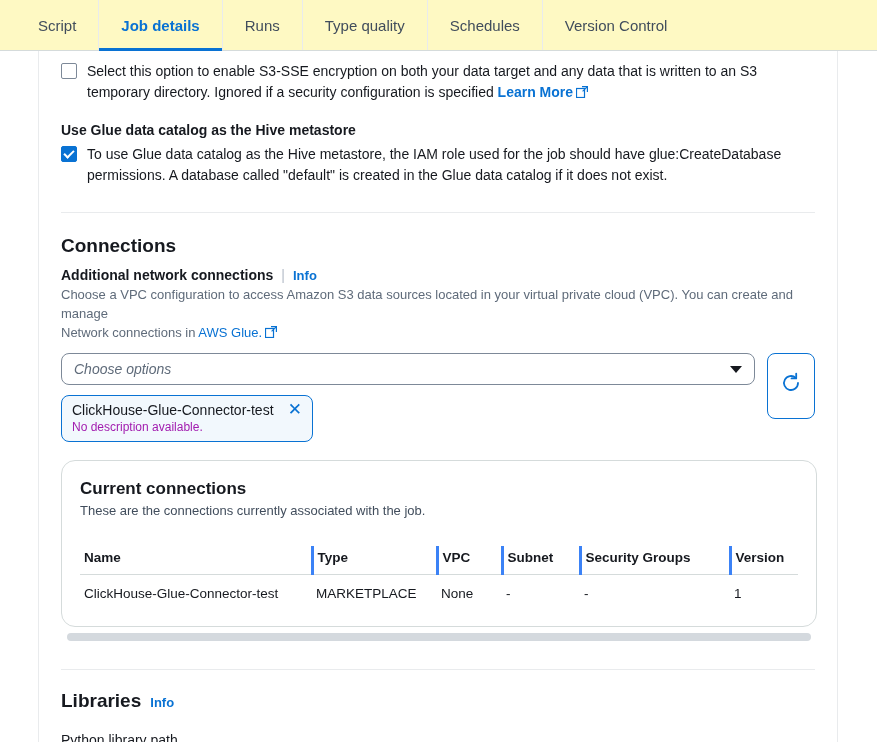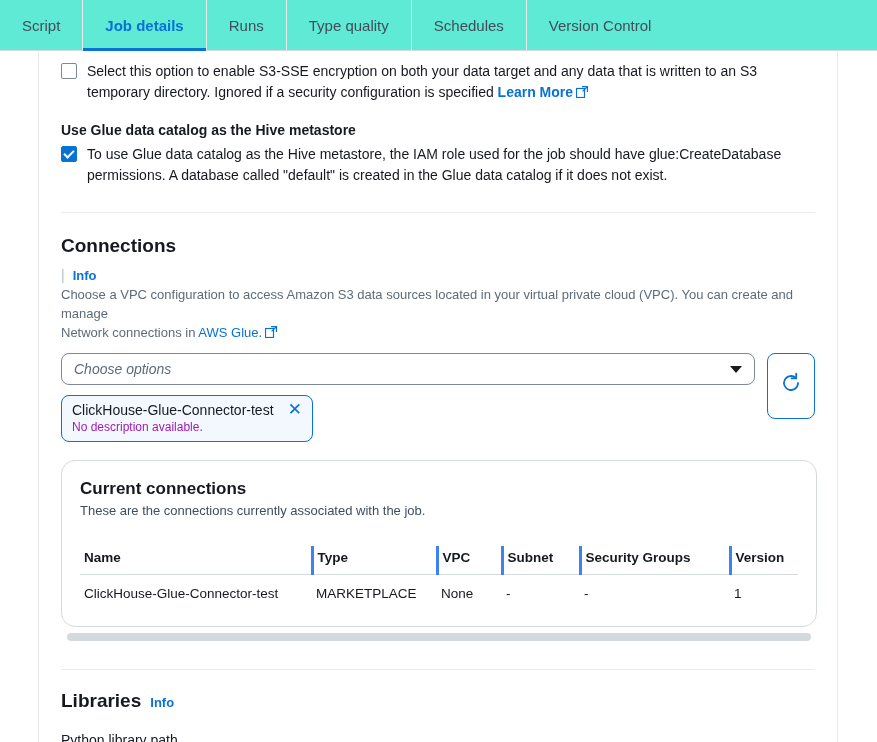--- a/index.html
+++ b/index.html
@@ -14,21 +14,22 @@
     color: #16191f;
     overflow: hidden;
   }
 
   
   .tabbar {
     display: flex;
     align-items: stretch;
     height: 51px;
     border-bottom: 1px solid #d5dbdb;
-    background: #5eead4;
+    background: #fef9c3;
+    padding-left: 16px;
   }
   .tab {
     display: flex;
     align-items: center;
     padding: 0 22px;
     font-size: 15px;
     color: #414d5c;
     cursor: pointer;
     position: relative;
     white-space: nowrap;
@@ -368,20 +369,21 @@
       <div class="chk checked"></div>
       <div class="chk-text">To use Glue data catalog as the Hive metastore, the IAM role used for the job should have glue:CreateDatabase permissions. A database called "default" is created in the Glue data catalog if it does not exist.</div>
     </div>
 
     <hr class="sep">
 
     
     <h2 class="section">Connections</h2>
 
     <div class="field-label-row">
+      <span class="field-label">Additional network connections</span>
       <span class="divider-v">|</span>
       <span class="info-link">Info</span>
     </div>
 
     <div class="desc">
       <span>Choose a VPC configuration to access Amazon S3 data sources located in your virtual private cloud (VPC). You can create and manage</span><br>
       <span>Network connections in</span>
       <a class="link-plain">AWS Glue.</a><span class="ext">
         <svg width="12" height="12" viewBox="0 0 12 12">
             <rect x="0.5" y="2.5" width="8" height="9" fill="none" stroke="#0972d3" stroke-width="1.2"></rect>

